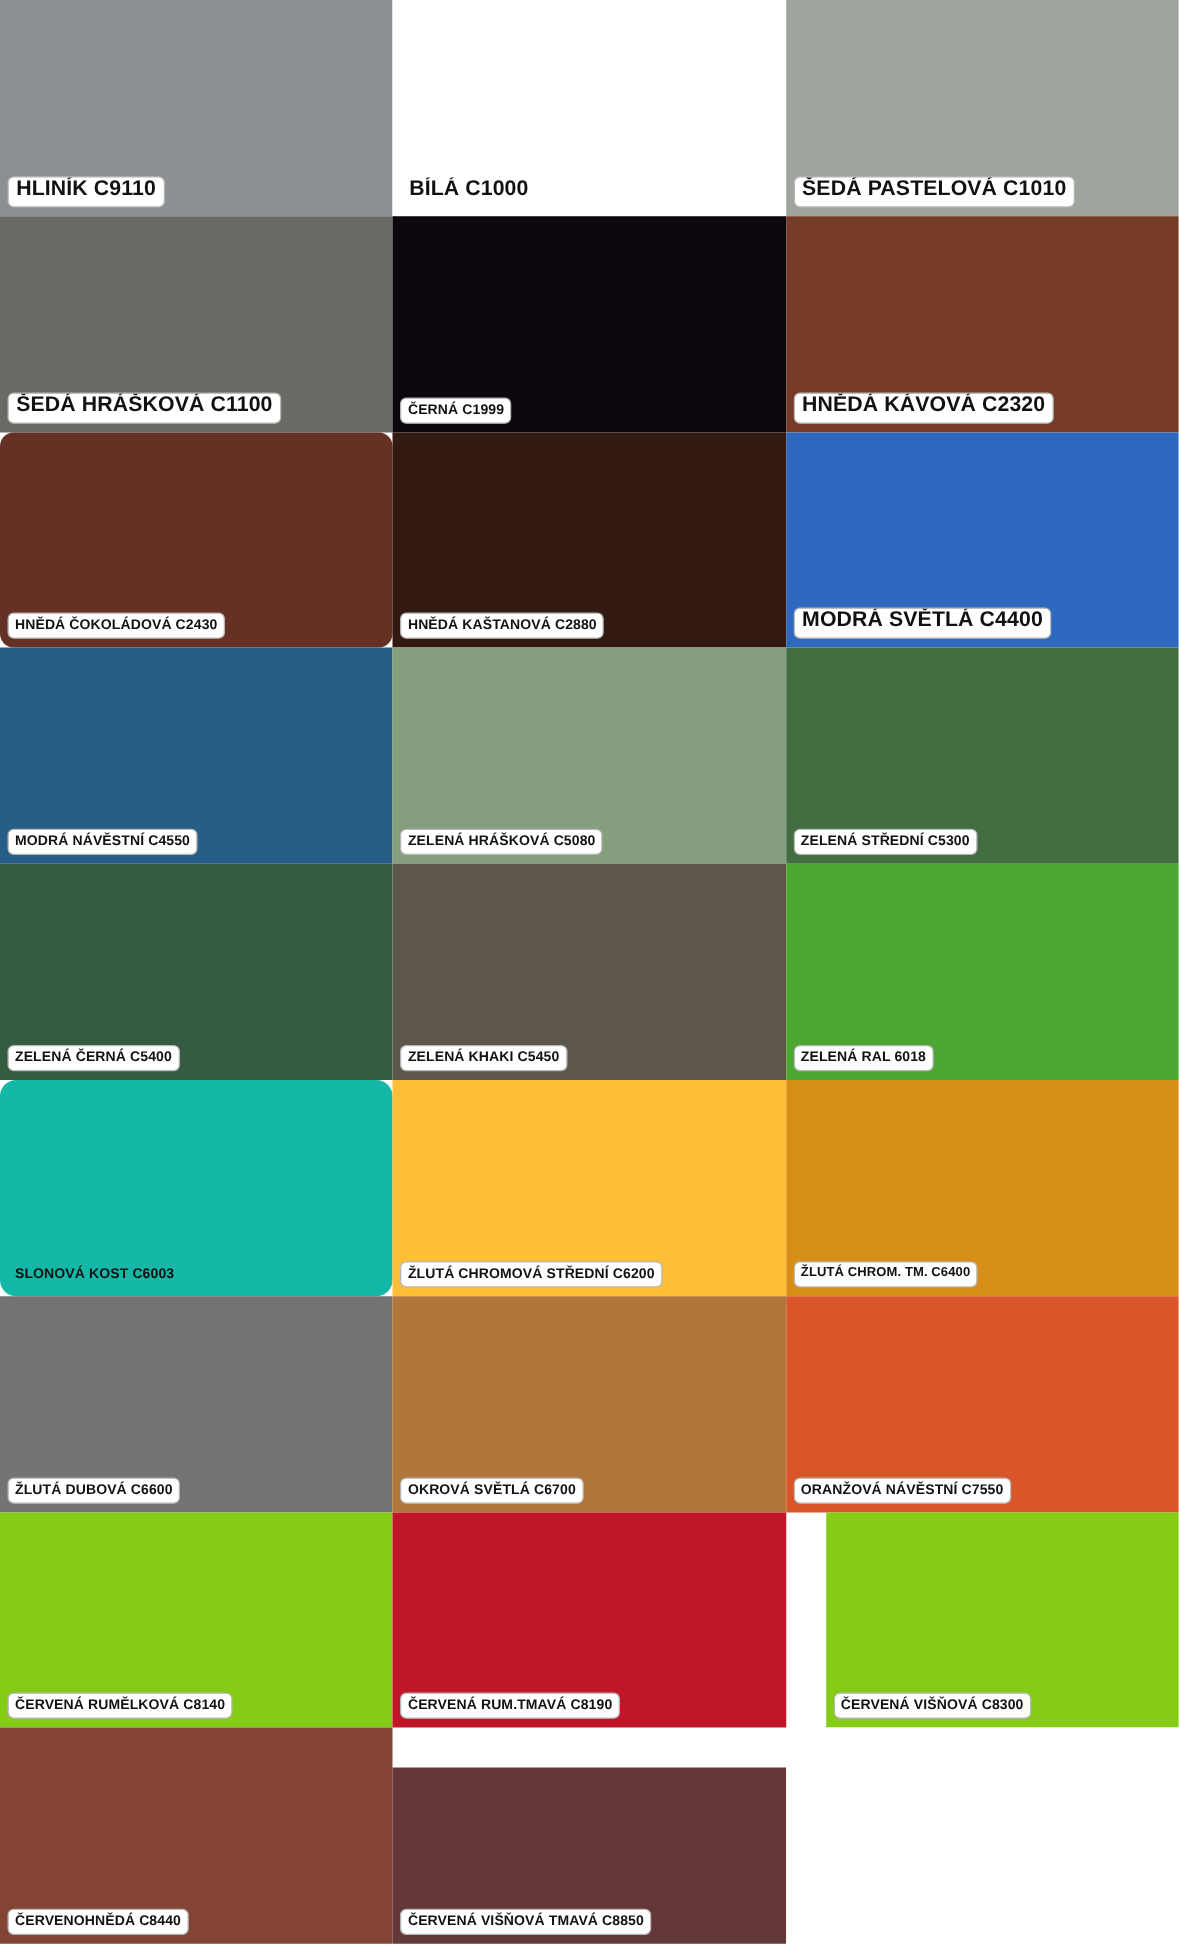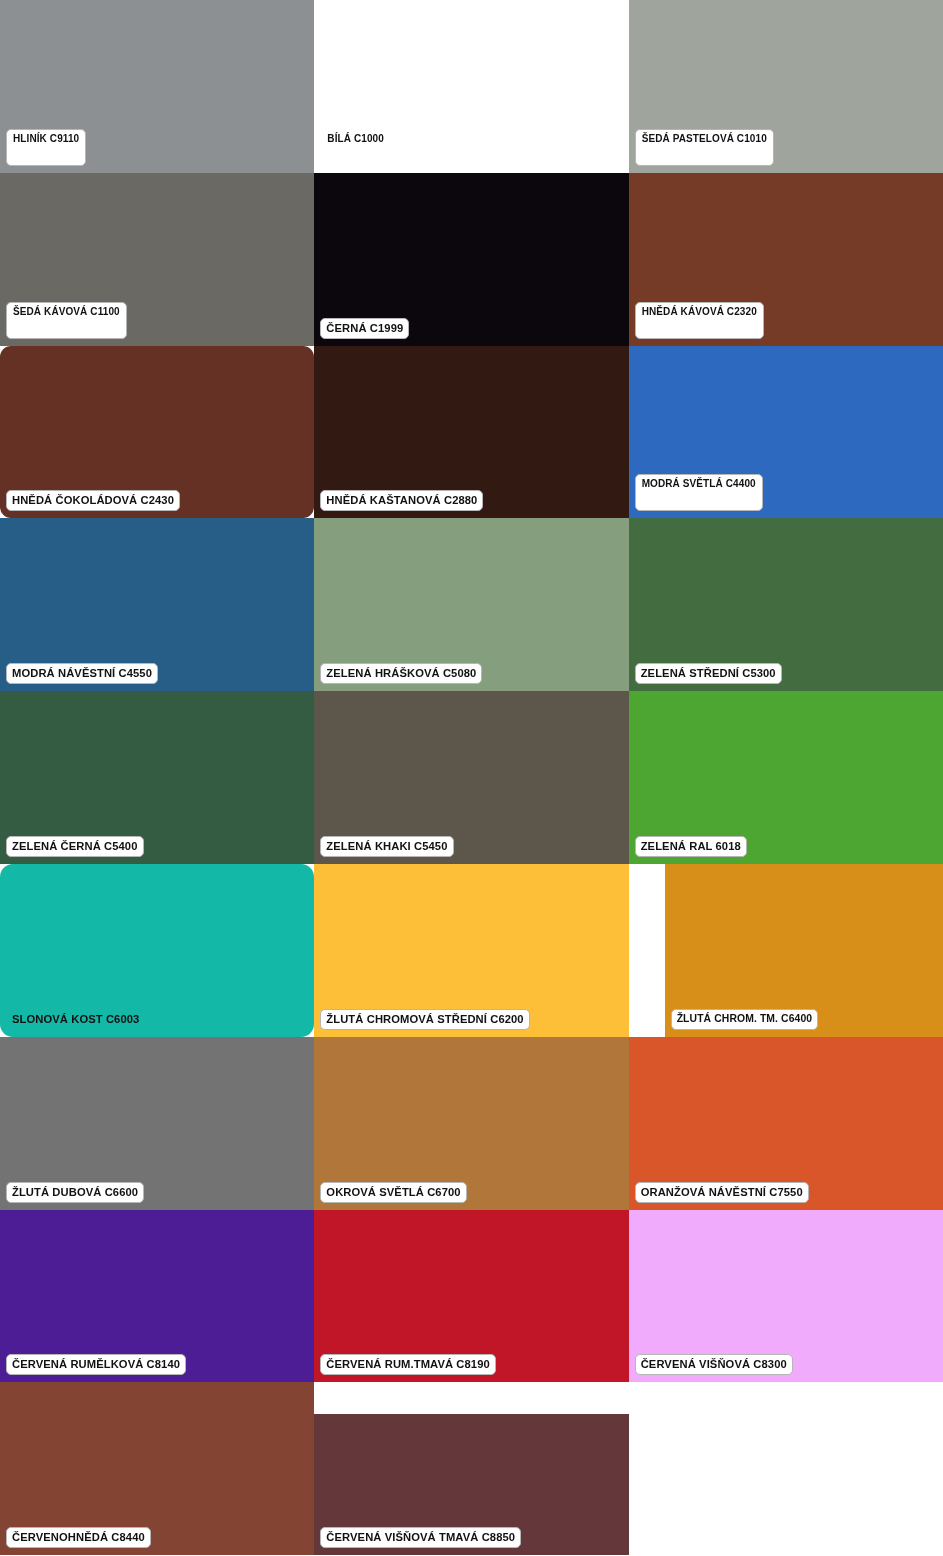--- a/index.html
+++ b/index.html
@@ -32,27 +32,27 @@
     background: #ffffff;
   }
 
   .swatch-label {
     position: absolute;
     left: 6px;
     bottom: 7px;
     display: inline-block;
     max-width: calc(100% - 14px);
     box-sizing: border-box;
-    padding: 2px 6px 19px 6px;
+    padding: 2px 6px 7px 6px;
     background: #ffffff;
     border: 1px solid #b6b6b6;
     border-radius: 5px;
     color: #111111;
     font-family: "Liberation Sans", sans-serif;
-    font-size: 10px;
+    font-size: 17px;
     font-weight: 700;
     line-height: 14px;
     letter-spacing: 0.1px;
     white-space: nowrap;
     overflow: hidden;
   }
 
   
   .swatch-label.size-sm {
     font-size: 11.2px;
@@ -76,21 +76,21 @@
     <div class="swatch-cell" style="background: rgb(140, 144, 147);">
       <span class="swatch-label">HLINÍK C9110</span>
     </div>
     <div class="swatch-cell" style="background: rgb(255, 255, 255);">
       <span class="swatch-label on-light">BÍLÁ C1000</span>
     </div>
     <div class="swatch-cell" style="background: rgb(159, 164, 157);">
       <span class="swatch-label">ŠEDÁ PASTELOVÁ C1010</span>
     </div>
     <div class="swatch-cell" style="background: rgb(106, 105, 100);">
-      <span class="swatch-label">ŠEDÁ KÁVOVÁ C1100</span>
+      <span class="swatch-label">ŠEDÁ HRÁŠKOVÁ C1100</span>
     </div>
     <div class="swatch-cell" style="background: rgb(11, 7, 12);">
       <span class="swatch-label size-sm">ČERNÁ C1999</span>
     </div>
     <div class="swatch-cell" style="background: rgb(118, 59, 38);">
       <span class="swatch-label">HNĚDÁ KÁVOVÁ C2320</span>
     </div>
     <div class="swatch-cell" style="background: rgb(101, 49, 36); border-radius: 11px;">
       <span class="swatch-label size-sm">HNĚDÁ ČOKOLÁDOVÁ C2430</span>
     </div>
@@ -117,39 +117,39 @@
     </div>
     <div class="swatch-cell" style="background: rgb(77, 165, 50);">
       <span class="swatch-label size-sm">ZELENÁ RAL 6018</span>
     </div>
     <div class="swatch-cell" style="background: #14b8a6; border-radius: 13px;">
       <span class="swatch-label size-sm on-light">SLONOVÁ KOST C6003</span>
     </div>
     <div class="swatch-cell" style="background: rgb(253, 191, 56);">
       <span class="swatch-label size-sm">ŽLUTÁ CHROMOVÁ STŘEDNÍ C6200</span>
     </div>
-    <div class="swatch-cell" style="background: rgb(215, 143, 25); margin-left: 36px;">
+    <div class="swatch-cell" style="background: rgb(215, 143, 25);">
       <span class="swatch-label size-xs">ŽLUTÁ CHROM. TM. C6400</span>
     </div>
     <div class="swatch-cell" style="background: #737373;">
       <span class="swatch-label size-sm">ŽLUTÁ DUBOVÁ C6600</span>
     </div>
     <div class="swatch-cell" style="background: rgb(176, 118, 58);">
       <span class="swatch-label size-sm">OKROVÁ SVĚTLÁ C6700</span>
     </div>
     <div class="swatch-cell" style="background: rgb(217, 85, 42);">
       <span class="swatch-label size-sm">ORANŽOVÁ NÁVĚSTNÍ C7550</span>
     </div>
-    <div class="swatch-cell" style="background: #4c1d95; text-align: right;">
+    <div class="swatch-cell" style="background: #84cc16; text-align: right;">
       <span class="swatch-label size-sm">ČERVENÁ RUMĚLKOVÁ C8140</span>
     </div>
     <div class="swatch-cell" style="background: rgb(192, 22, 39);">
       <span class="swatch-label size-sm">ČERVENÁ RUM.TMAVÁ C8190</span>
     </div>
-    <div class="swatch-cell" style="background: #f0abfc;">
+    <div class="swatch-cell" style="background: #84cc16; margin-left: 32px;">
       <span class="swatch-label size-sm">ČERVENÁ VIŠŇOVÁ C8300</span>
     </div>
     <div class="swatch-cell" style="background: rgb(131, 68, 51);">
       <span class="swatch-label size-sm">ČERVENOHNĚDÁ C8440</span>
     </div>
     <div class="swatch-cell" style="background: rgb(100, 56, 58); margin-top: 32px;">
       <span class="swatch-label size-sm">ČERVENÁ VIŠŇOVÁ TMAVÁ C8850</span>
     </div>
     <div class="swatch-cell is-empty" style="background: rgb(255, 255, 255);"></div>
   </div>

